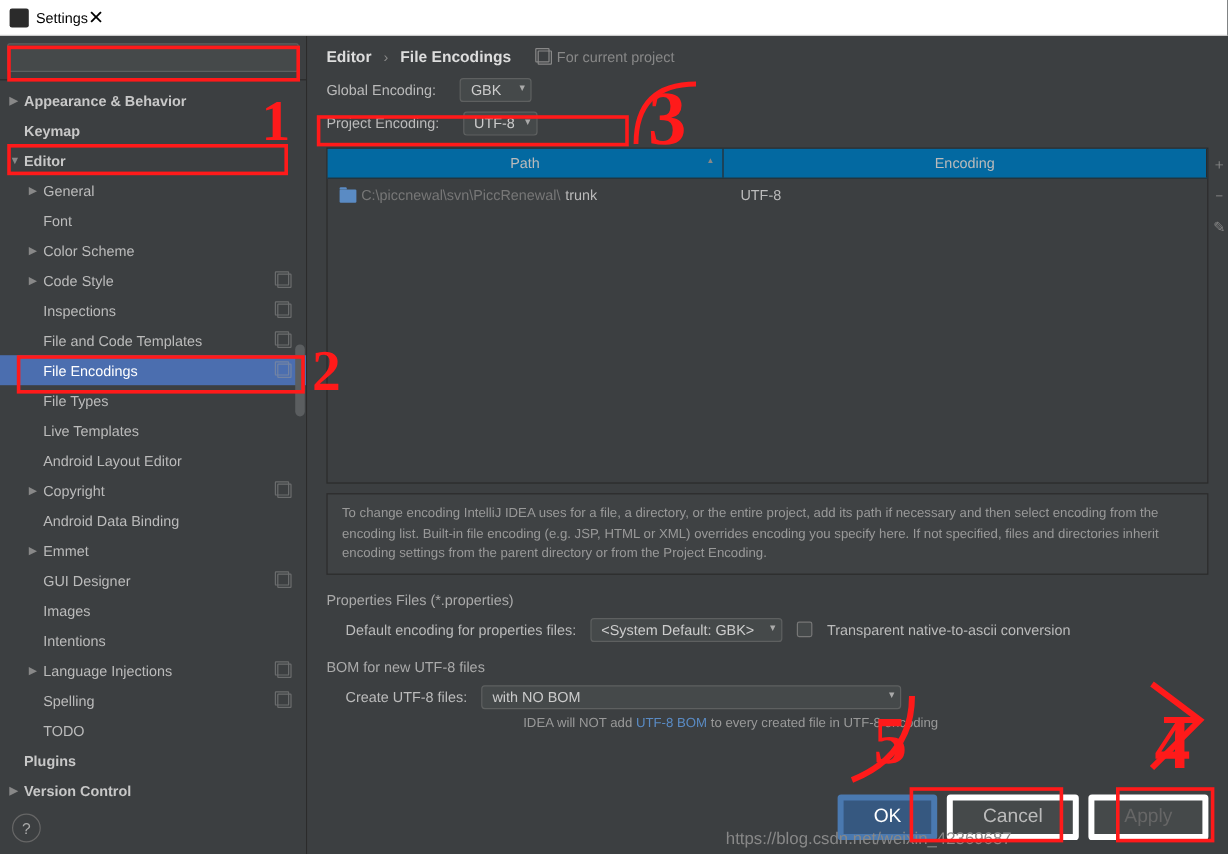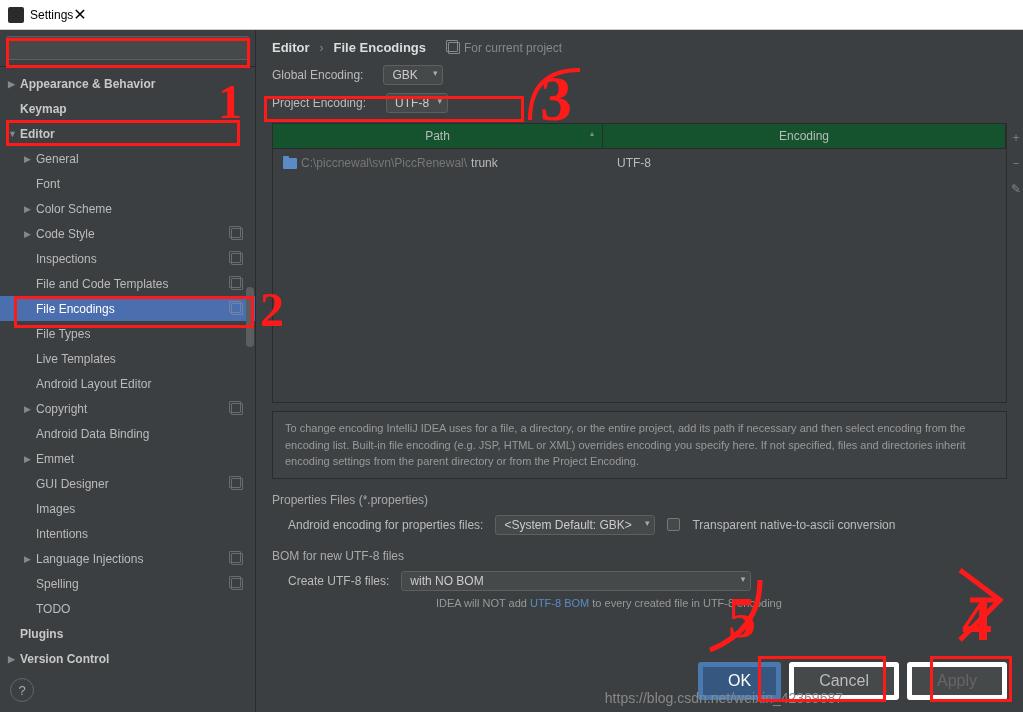--- a/index.html
+++ b/index.html
@@ -193,21 +193,21 @@
 }
 .table-area {
   margin: 6px 16px 0;
   border: 1px solid #2b2b2b;
   background: #3c3f41;
   height: 280px;
   position: relative;
 }
 .table-header {
   display: flex;
-  background: #14532d;
+  background: #0369a1;
   border-bottom: 1px solid #2b2b2b;
 }
 .th {
   padding: 5px 10px;
   color: #bbb;
   text-align: center;
   border-right: 1px solid #2b2b2b;
   position: relative;
 }
 .th.path { flex: 0 0 330px; }
@@ -477,21 +477,21 @@
         <div class="side-btn">＋</div>
         <div class="side-btn">－</div>
         <div class="side-btn">✎</div>
       </div>
     </div>
 
     <div class="explain">To change encoding IntelliJ IDEA uses for a file, a directory, or the entire project, add its path if necessary and then select encoding from the encoding list. Built-in file encoding (e.g. JSP, HTML or XML) overrides encoding you specify here. If not specified, files and directories inherit encoding settings from the parent directory or from the Project Encoding.</div>
 
     <div class="section-label">Properties Files (*.properties)</div>
     <div class="indent-row">
-      <span>Android encoding for properties files:</span>
+      <span>Default encoding for properties files:</span>
       <div class="dropdown" style="min-width:160px">&lt;System Default: GBK&gt;</div>
       <span class="checkbox"></span>
       <span>Transparent native-to-ascii conversion</span>
     </div>
 
     <div class="section-label">BOM for new UTF-8 files</div>
     <div class="indent-row">
       <span>Create UTF-8 files:</span>
       <div class="dropdown wide-dropdown">with NO BOM</div>
     </div>

